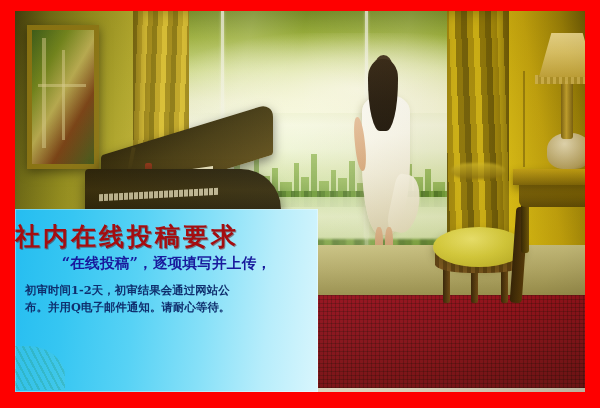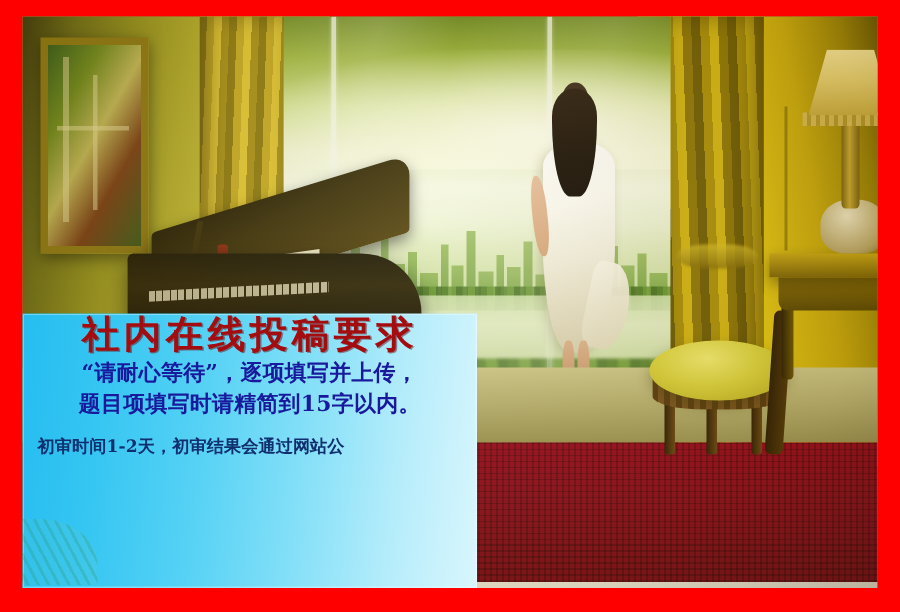--- a/index.html
+++ b/index.html
@@ -501,22 +501,22 @@
       #36c6f2 18%,
       #57d2f5 40%,
       #86e0f8 62%,
       #b7edfb 82%,
       #d9f6fd 100%);
     box-shadow: 0 0 0 1px rgba(255,255,255,.35) inset;
     overflow: hidden;
   }
 
   .notice-title {
-    margin: 0 0 3px 0;
-    text-align: center;
+    margin: 14px 0 3px 0;
+    text-align: left;
     color: #a40d10;
     font-size: 25px;
     font-weight: bold;
     letter-spacing: 3px;
     line-height: 1.08;
     text-shadow:
       1px 1px 0 rgba(90,0,0,.45),
       0 0 1px rgba(255,255,255,.2);
     font-family: "DejaVu Serif", "Liberation Serif", serif;
     white-space: nowrap;
@@ -673,24 +673,24 @@
     <div class="lamp-fringe"></div>
     <div class="lamp-shade"></div>
 
     <div class="grade"></div>
   </div>
 
   <div class="notice">
     <div class="notice-title">社内在线投稿要求</div>
 
     <div class="notice-body">
-      <div>“请耐心等待”，逐项填写并上传，</div>
-      <div>题目项填写时请精简到15字以内。</div>
+      <div>“在线投稿”，逐项填写并上传，</div>
     </div>
 
     <div class="notice-note">
       <div>初审时间1-2天，初审结果会通过网站公</div>
+      <div>布。并用Q电子邮件通知。请耐心等待。</div>
     </div>
 
     <div class="panel-leaf"></div>
   </div>
 
 </div>
 
 </body></html>

